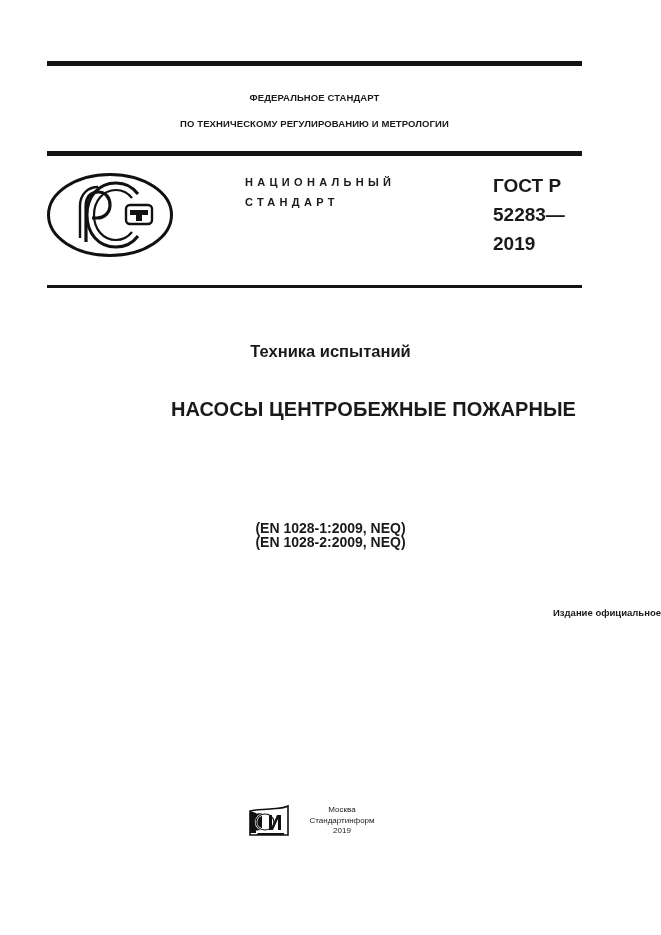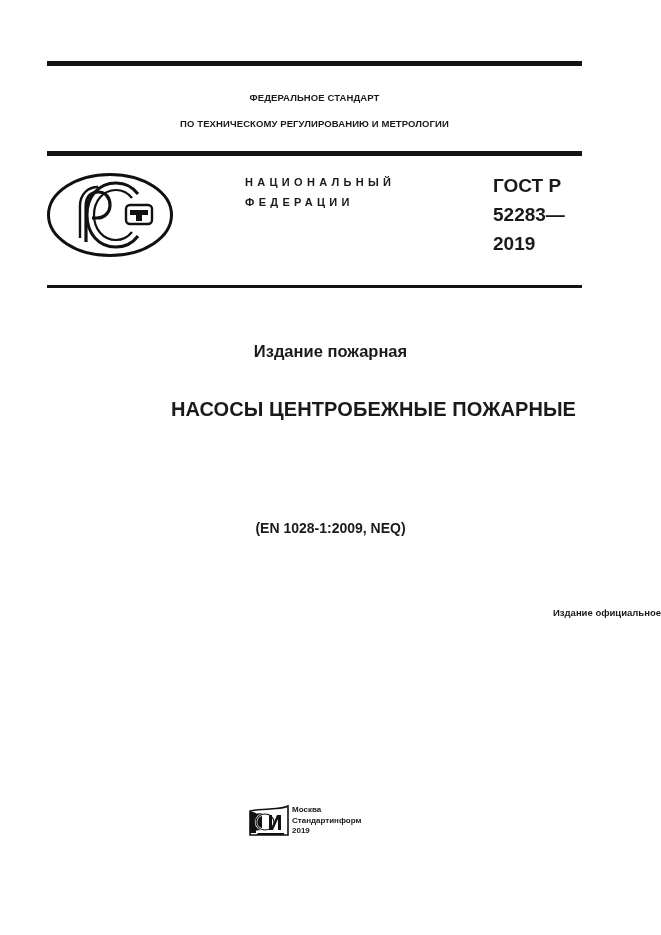--- a/index.html
+++ b/index.html
@@ -107,22 +107,22 @@
       left: 248px;
       top: 803px;
       width: 44px;
       height: 34px;
     }
     .imprint {
       position: absolute;
       left: 292px;
       top: 805px;
       width: 100px;
-      text-align: left;
-      font-weight: bold;
+      text-align: center;
+      font-weight: normal;
       font-size: 8px;
       line-height: 10.5px;
       white-space: nowrap;
     }
   </style>
 </head>
 <body>
 
 <div class="rule rule-1"></div>
 
@@ -139,40 +139,41 @@
 
   <path d="M92 22 C86 14 78 11 70 11 C52 11 41 25 41 43 C41 61 52 75 70 75 C78 75 86 72 92 64" fill="none" stroke="#111" stroke-width="3"></path>
   <path d="M86 26 C82 21 76 18 70 18 C57 18 48 29 48 43 C48 57 57 68 70 68 C76 68 82 65 86 60" fill="none" stroke="#111" stroke-width="2.2"></path>
 
   <rect x="80" y="33" width="26" height="19" rx="4" ry="4" fill="#fff" stroke="#111" stroke-width="2.4"></rect>
   <path d="M84 38 L102 38 L102 43 L96 43 L96 49 L90 49 L90 43 L84 43 Z" fill="#111"></path>
 </svg>
 
 <div class="nat-std">
   <div>НАЦИОНАЛЬНЫЙ</div>
-  <div>ФЕДЕРАЦИИ</div>
+  <div>СТАНДАРТ</div>
 </div>
 
 <div class="gost">
   <div>ГОСТ Р</div>
   <div>52283—</div>
   <div>2019</div>
 </div>
 
 <div class="rule rule-3"></div>
 
-<div class="center-block subject">Издание пожарная</div>
+<div class="center-block subject">Техника испытаний</div>
 
 <div class="center-block title">НАСОСЫ ЦЕНТРОБЕЖНЫЕ ПОЖАРНЫЕ</div>
 
 <div class="center-block subtitle">
 </div>
 
 <div class="center-block refs">
   <div>(EN 1028-1:2009, NEQ)</div>
+  <div>(EN 1028-2:2009, NEQ)</div>
 </div>
 
 <div class="center-block edition">Издание официальное</div>
 
 <svg class="publisher-logo" viewBox="0 0 44 34" xmlns="http://www.w3.org/2000/svg">
   <path d="M2 8 L2 32 L40 32 L40 3 C34 6 28 5 22 6 C16 7 10 6 2 8 Z" fill="none" stroke="#111" stroke-width="1.6"></path>
   <path d="M2 8 L2 30 L8 30 L8 10 Z" fill="#111"></path>
   <path d="M4 11 L14 10 L14 27 L4 28 Z" fill="#111"></path>
   <ellipse cx="17" cy="19" rx="9" ry="8" fill="none" stroke="#fff" stroke-width="2.4"></ellipse>
   <ellipse cx="17" cy="19" rx="9" ry="8" fill="none" stroke="#111" stroke-width="1.2"></ellipse>

